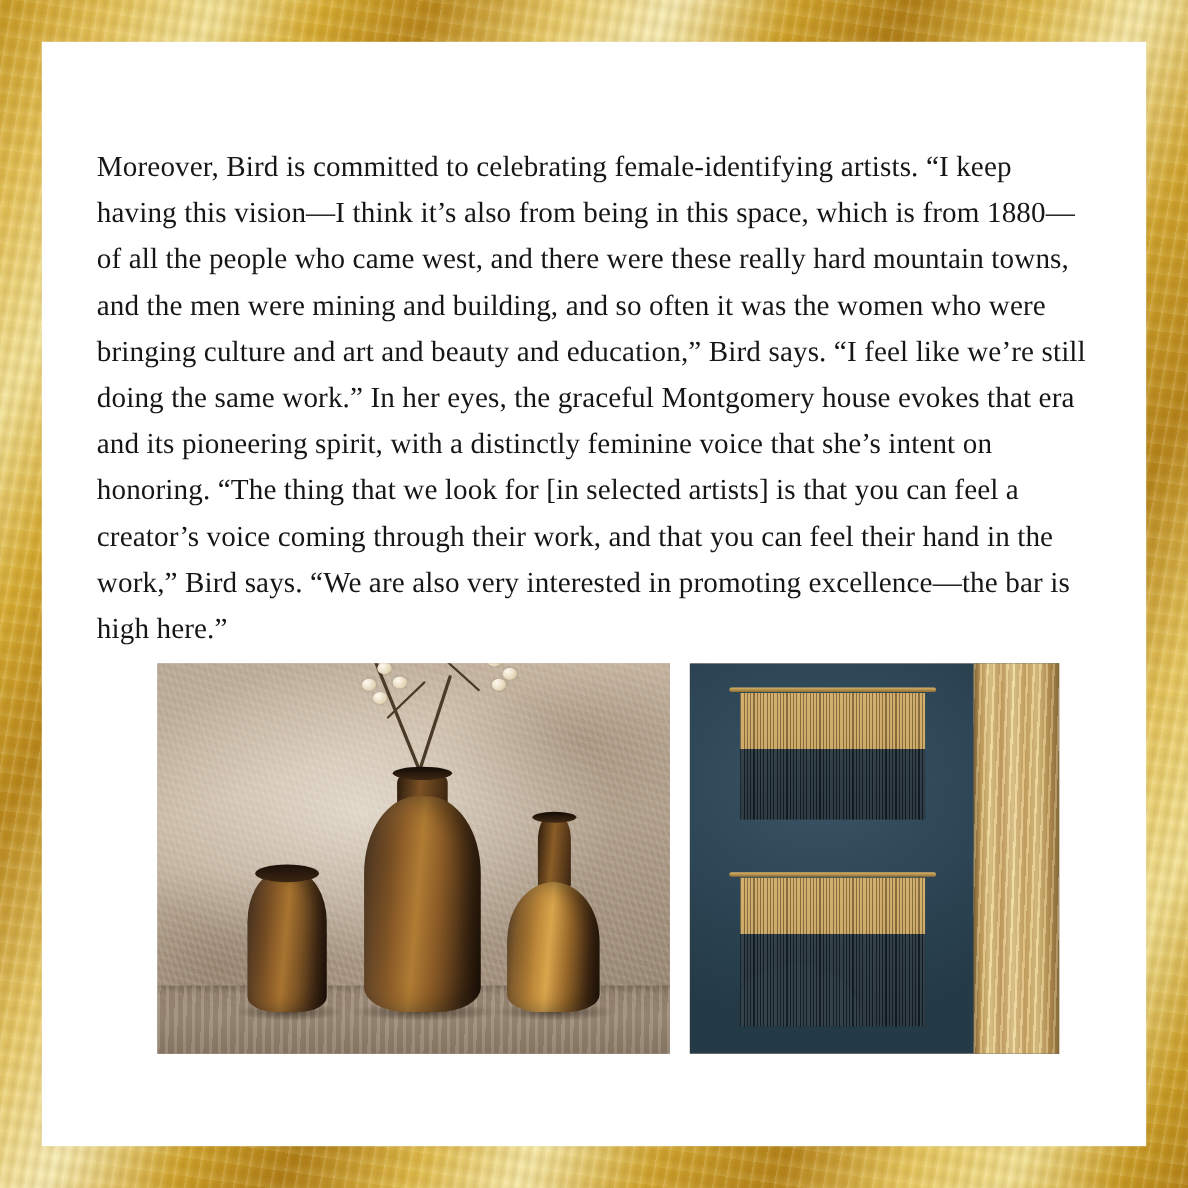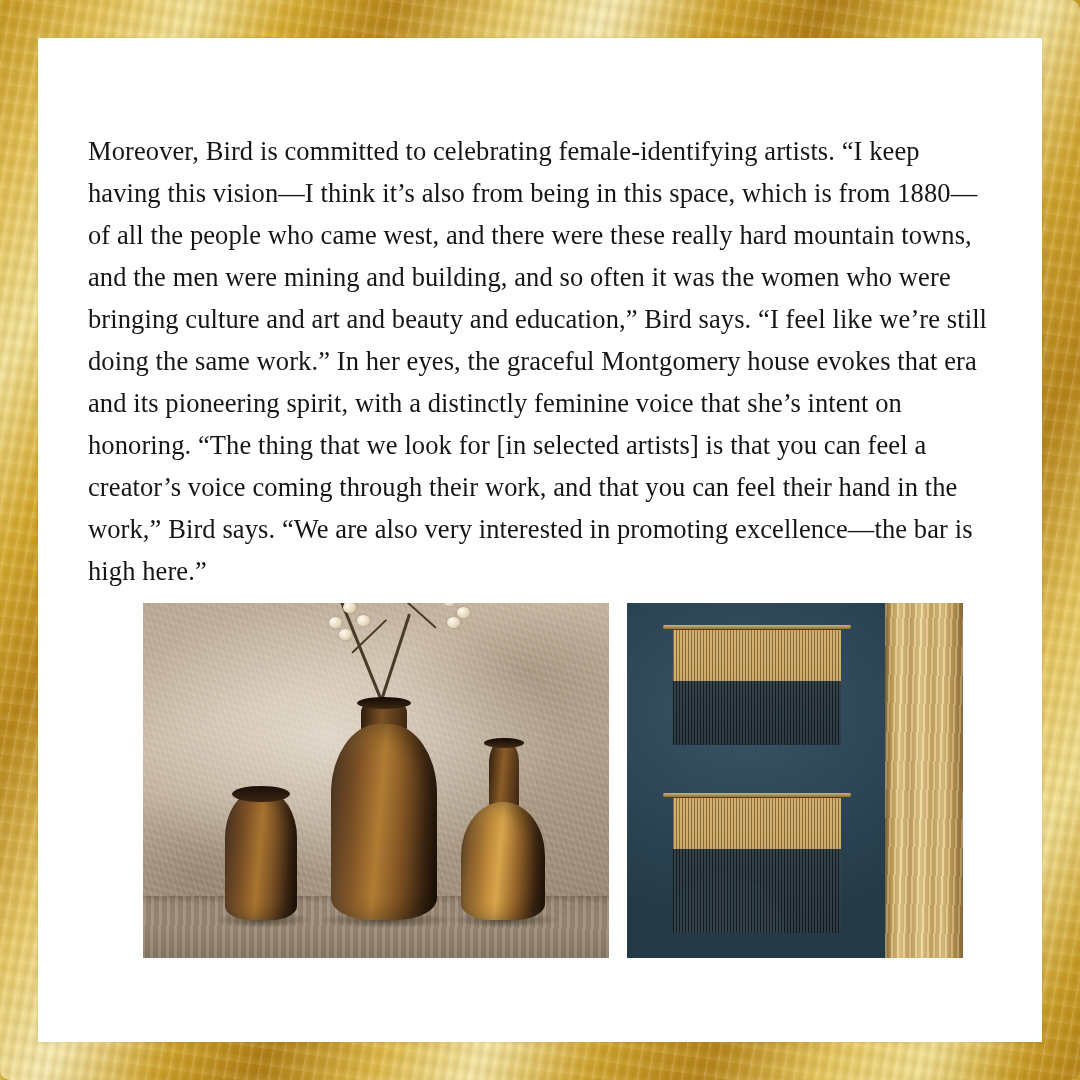--- a/index.html
+++ b/index.html
@@ -32,21 +32,20 @@
         #cfa32c 44%,
         #b07f17 50%,
         #dfbb4b 57%,
         #f5e8a8 63%,
         #d0a52f 70%,
         #b6851b 77%,
         #e6c75f 84%,
         #f2e296 90%,
         #c99d26 96%,
         #b38218 100%);
-    border-radius: 10px;
   }
   .page::before {
     content: "";
     position: absolute;
     inset: 0;
     background:
       repeating-linear-gradient(100deg,
         rgba(255,255,255,0.16) 0px,
         rgba(255,255,255,0.0) 3px,
         rgba(120,80,10,0.10) 7px,

